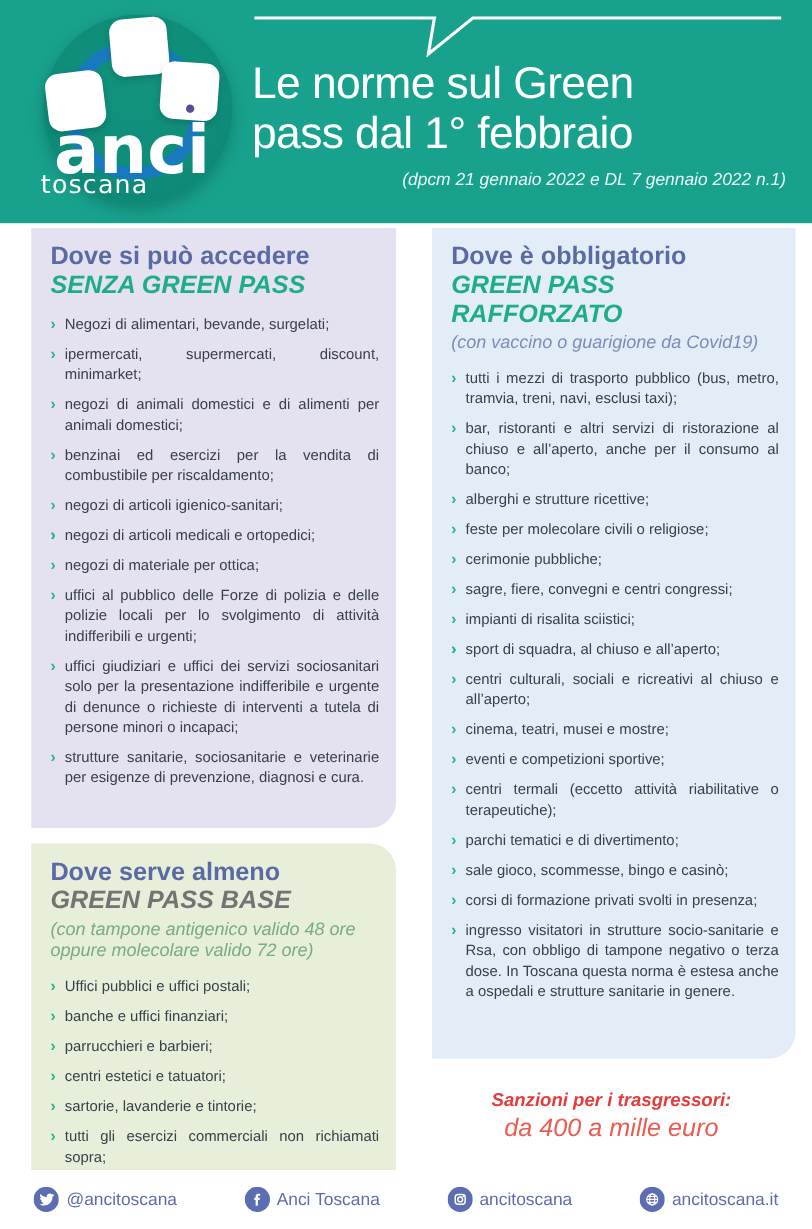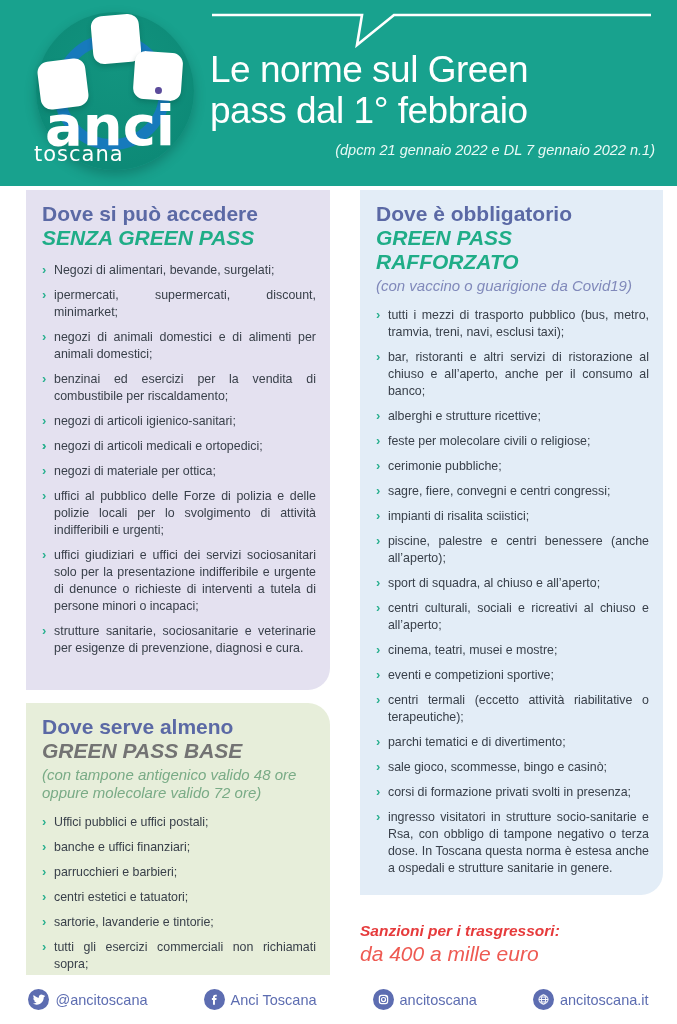--- a/index.html
+++ b/index.html
@@ -47,21 +47,21 @@
   .box.green h3{color:#737373;}
   .box .note{font-style:italic;font-size:15px;line-height:1.2;margin-top:3px;}
   .note.green-note{color:#79ab86;}
   .note.blue-note{color:#8089ba;}
 
   ul.items{list-style:none;margin:12px 0 0;padding:0;}
   ul.items li{position:relative;padding-left:12px;margin-bottom:8px;font-size:12.4px;
               line-height:1.37;color:#39404a;text-align:justify;}
   ul.items li .arrow{position:absolute;left:0;top:-1px;color:#2ab08f;font-weight:700;font-size:13px;}
 
-  .sanctions{margin-top:27px;text-align:left;padding-right:4px;font-style:italic;}
+  .sanctions{margin-top:27px;text-align:center;padding-right:4px;font-style:italic;}
   .sanctions .s1{color:#e63b3c;font-weight:700;font-size:15.5px;}
   .sanctions .s2{color:#ee5a52;font-size:21px;margin-top:2px;}
 
   
   .footer{position:absolute;left:0;right:0;bottom:0;height:49px;background:#ffffff;
           display:flex;align-items:center;justify-content:center;gap:56px;}
   .social{display:flex;align-items:center;gap:6px;color:#5d6db1;font-size:14.5px;
           text-decoration:none;cursor:pointer;}
   .social svg{display:block;}
 </style>
@@ -242,21 +242,20 @@
               <span class="item-text">sagre, fiere, convegni e centri congressi;</span>
             </li>
 
             <li>
               <span class="arrow">›</span>
               <span class="item-text">impianti di risalita sciistici;</span>
             </li>
 
             <li>
               <span class="arrow">›</span>
-              <span class="item-text">piscine, palestre e centri benessere (anche all’aperto);</span>
             </li>
 
             <li>
               <span class="arrow">›</span>
               <span class="item-text">sport di squadra, al chiuso e all’aperto;</span>
             </li>
 
             <li>
               <span class="arrow">›</span>
               <span class="item-text">centri culturali, sociali e ricreativi al chiuso e all’aperto;</span>

